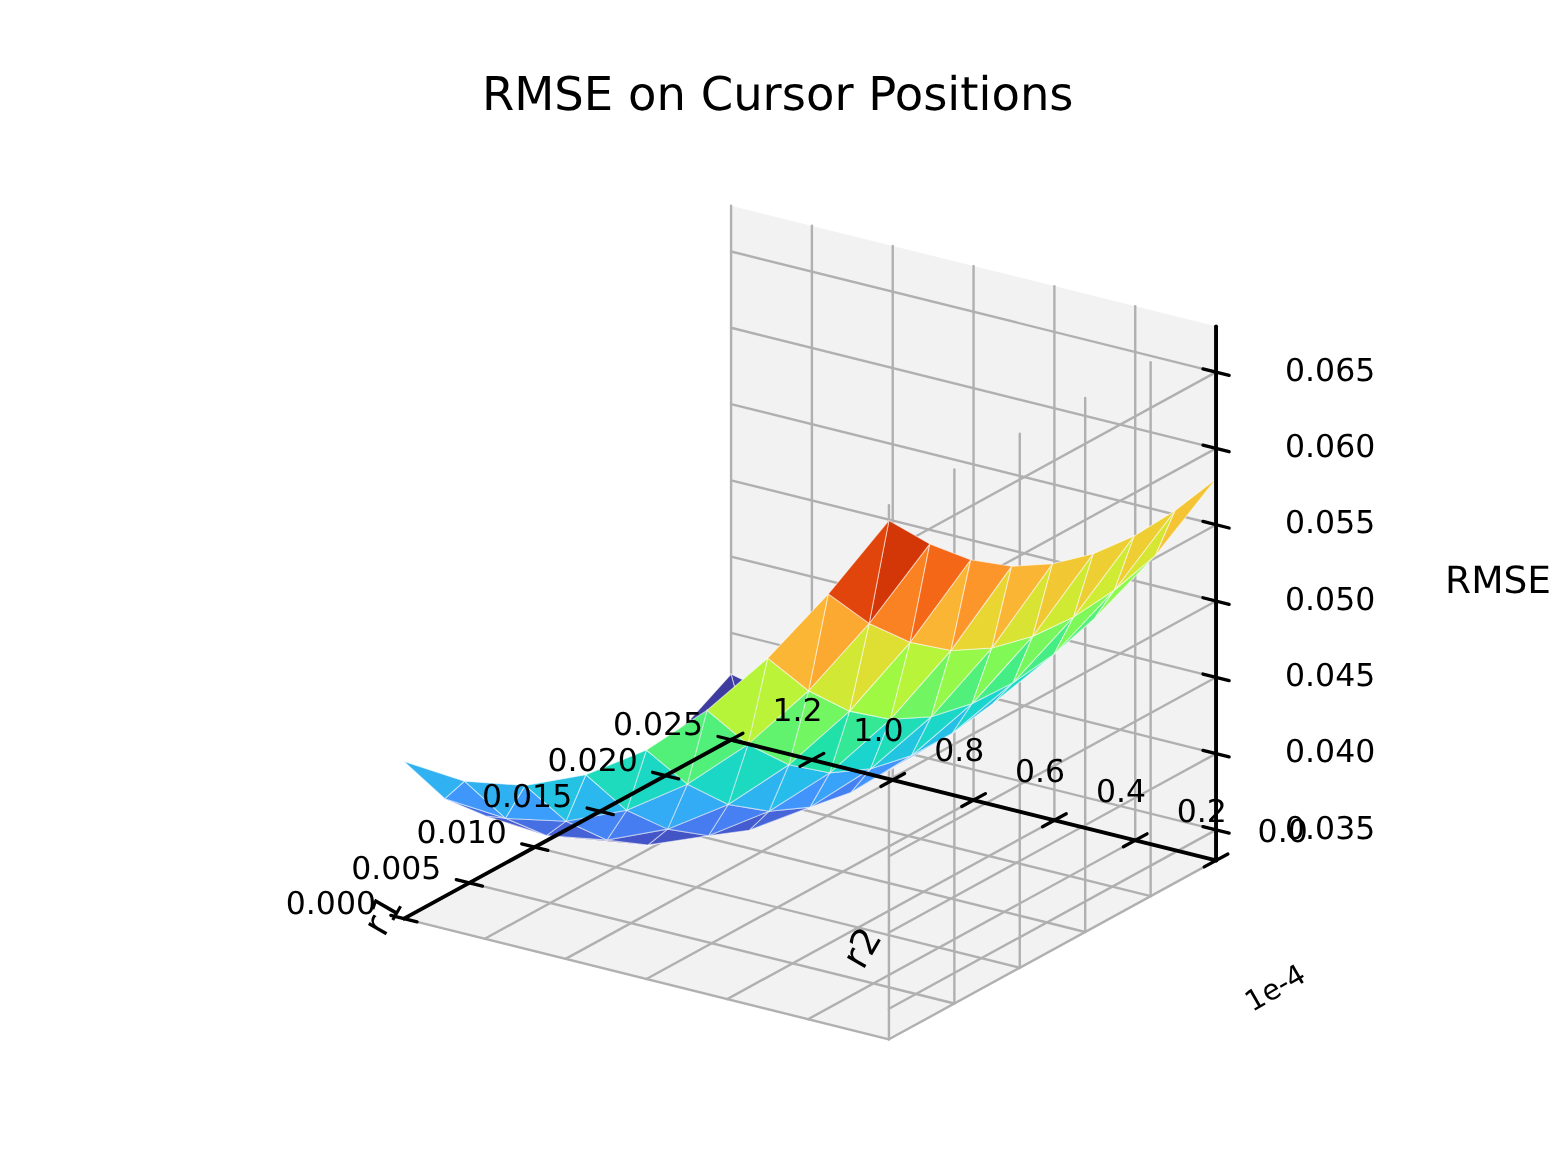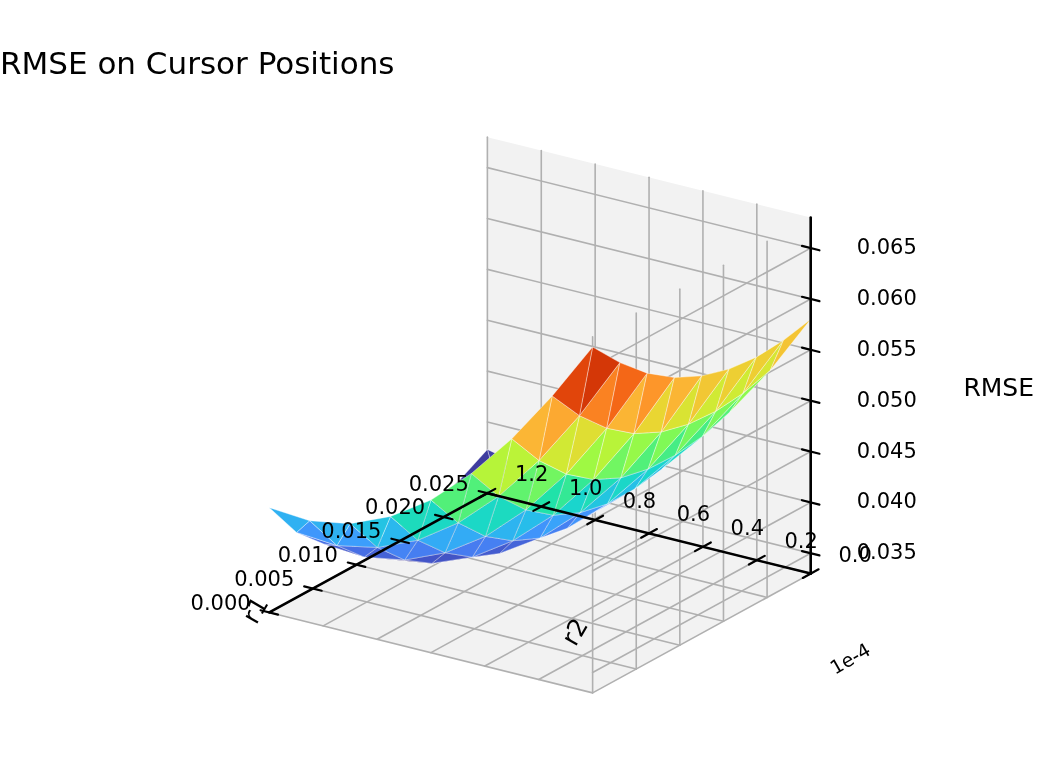--- a/index.html
+++ b/index.html
@@ -20,20 +20,21 @@
     left: 0;
     top: 0;
     width: 1037px;
     height: 778px;
   }
   .fig-title {
     position: absolute;
     left: 0;
     top: 45px;
     width: 1037px;
+    text-align: center;
     font-size: 31px;
     color: #000000;
     font-family: "DejaVu Sans", sans-serif;
     letter-spacing: 0px;
   }
   text {
     font-family: "DejaVu Sans", sans-serif;
     fill: #000000;
   }
   .tick-label { font-size: 21px; }

